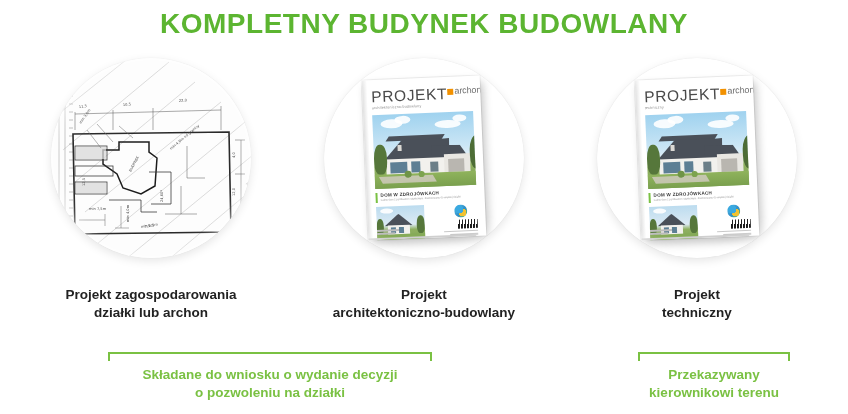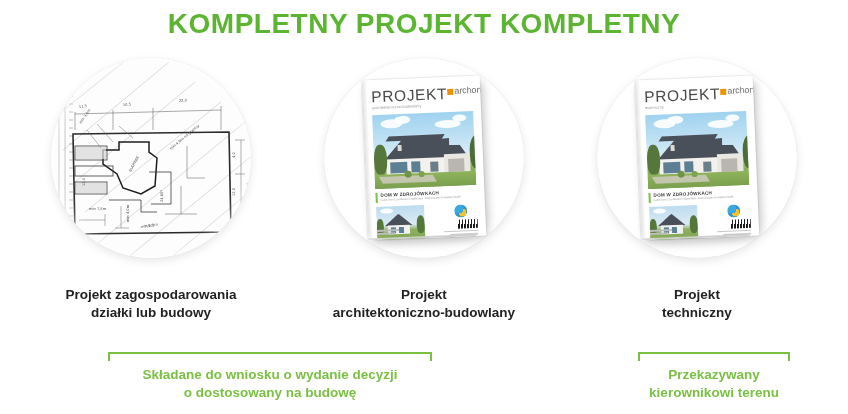--- a/index.html
+++ b/index.html
@@ -250,21 +250,21 @@
     white-space: pre-line;
   }
   #bracket-left { left: 108px; top: 352px; width: 324px; }
   #note-left    { left: 60px;  top: 366px; width: 420px; }
   #bracket-right{ left: 638px; top: 352px; width: 152px; }
   #note-right   { left: 594px; top: 366px; width: 240px; }
 </style>
 </head>
 <body>
 
-<div class="page-title">KOMPLETNY PROJEKT KOMPLETNY</div>
+<div class="page-title">KOMPLETNY BUDYNEK BUDOWLANY</div>
 
 <div class="columns">
 
   <div class="column">
     <div class="circle">
       <div class="siteplan">
         <svg width="212" height="208" viewBox="0 0 212 208" xmlns="http://www.w3.org/2000/svg">
           <g stroke="#b9b9b9" stroke-width="0.5" fill="none">
             <path d="M-10 40 L60 -14"></path>
               <path d="M6 66 L96 -6"></path>
@@ -338,21 +338,21 @@
           <g fill="#999" font-family="DejaVu Sans" font-size="3.2">
             <text x="4" y="52" transform="rotate(-90 4 52)">ul. ...</text>
             <text x="6" y="190" transform="rotate(-90 6 190)">306</text>
             <text x="196" y="58" transform="rotate(-40 196 58)">305</text>
             <text x="202" y="132" transform="rotate(-40 202 132)">307</text>
           </g>
         </svg>
       </div>
     </div>
     <div class="caption">Projekt zagospodarowania
-działki lub budowy</div>
+działki lub archon</div>
   </div>
 
   <div class="column">
     <div class="circle">
       <div class="cover-wrap">
         <div class="cover">
           <div class="cover-head">
             <div>
               <div class="cover-brandword">PROJEKT</div>
               <div class="cover-subtitle">architektoniczno-budowlany</div>
@@ -493,17 +493,17 @@
       </div>
     </div>
     <div class="caption">Projekt
 techniczny</div>
   </div>
 
 </div>
 
 <div class="bracket" id="bracket-left"></div>
 <div class="note" id="note-left">Składane do wniosku o wydanie decyzji
-o dostosowany na budowę</div>
+o pozwoleniu na działki</div>
 
 <div class="bracket" id="bracket-right"></div>
 <div class="note" id="note-right">Przekazywany
 kierownikowi terenu</div>
 
 </body></html>

